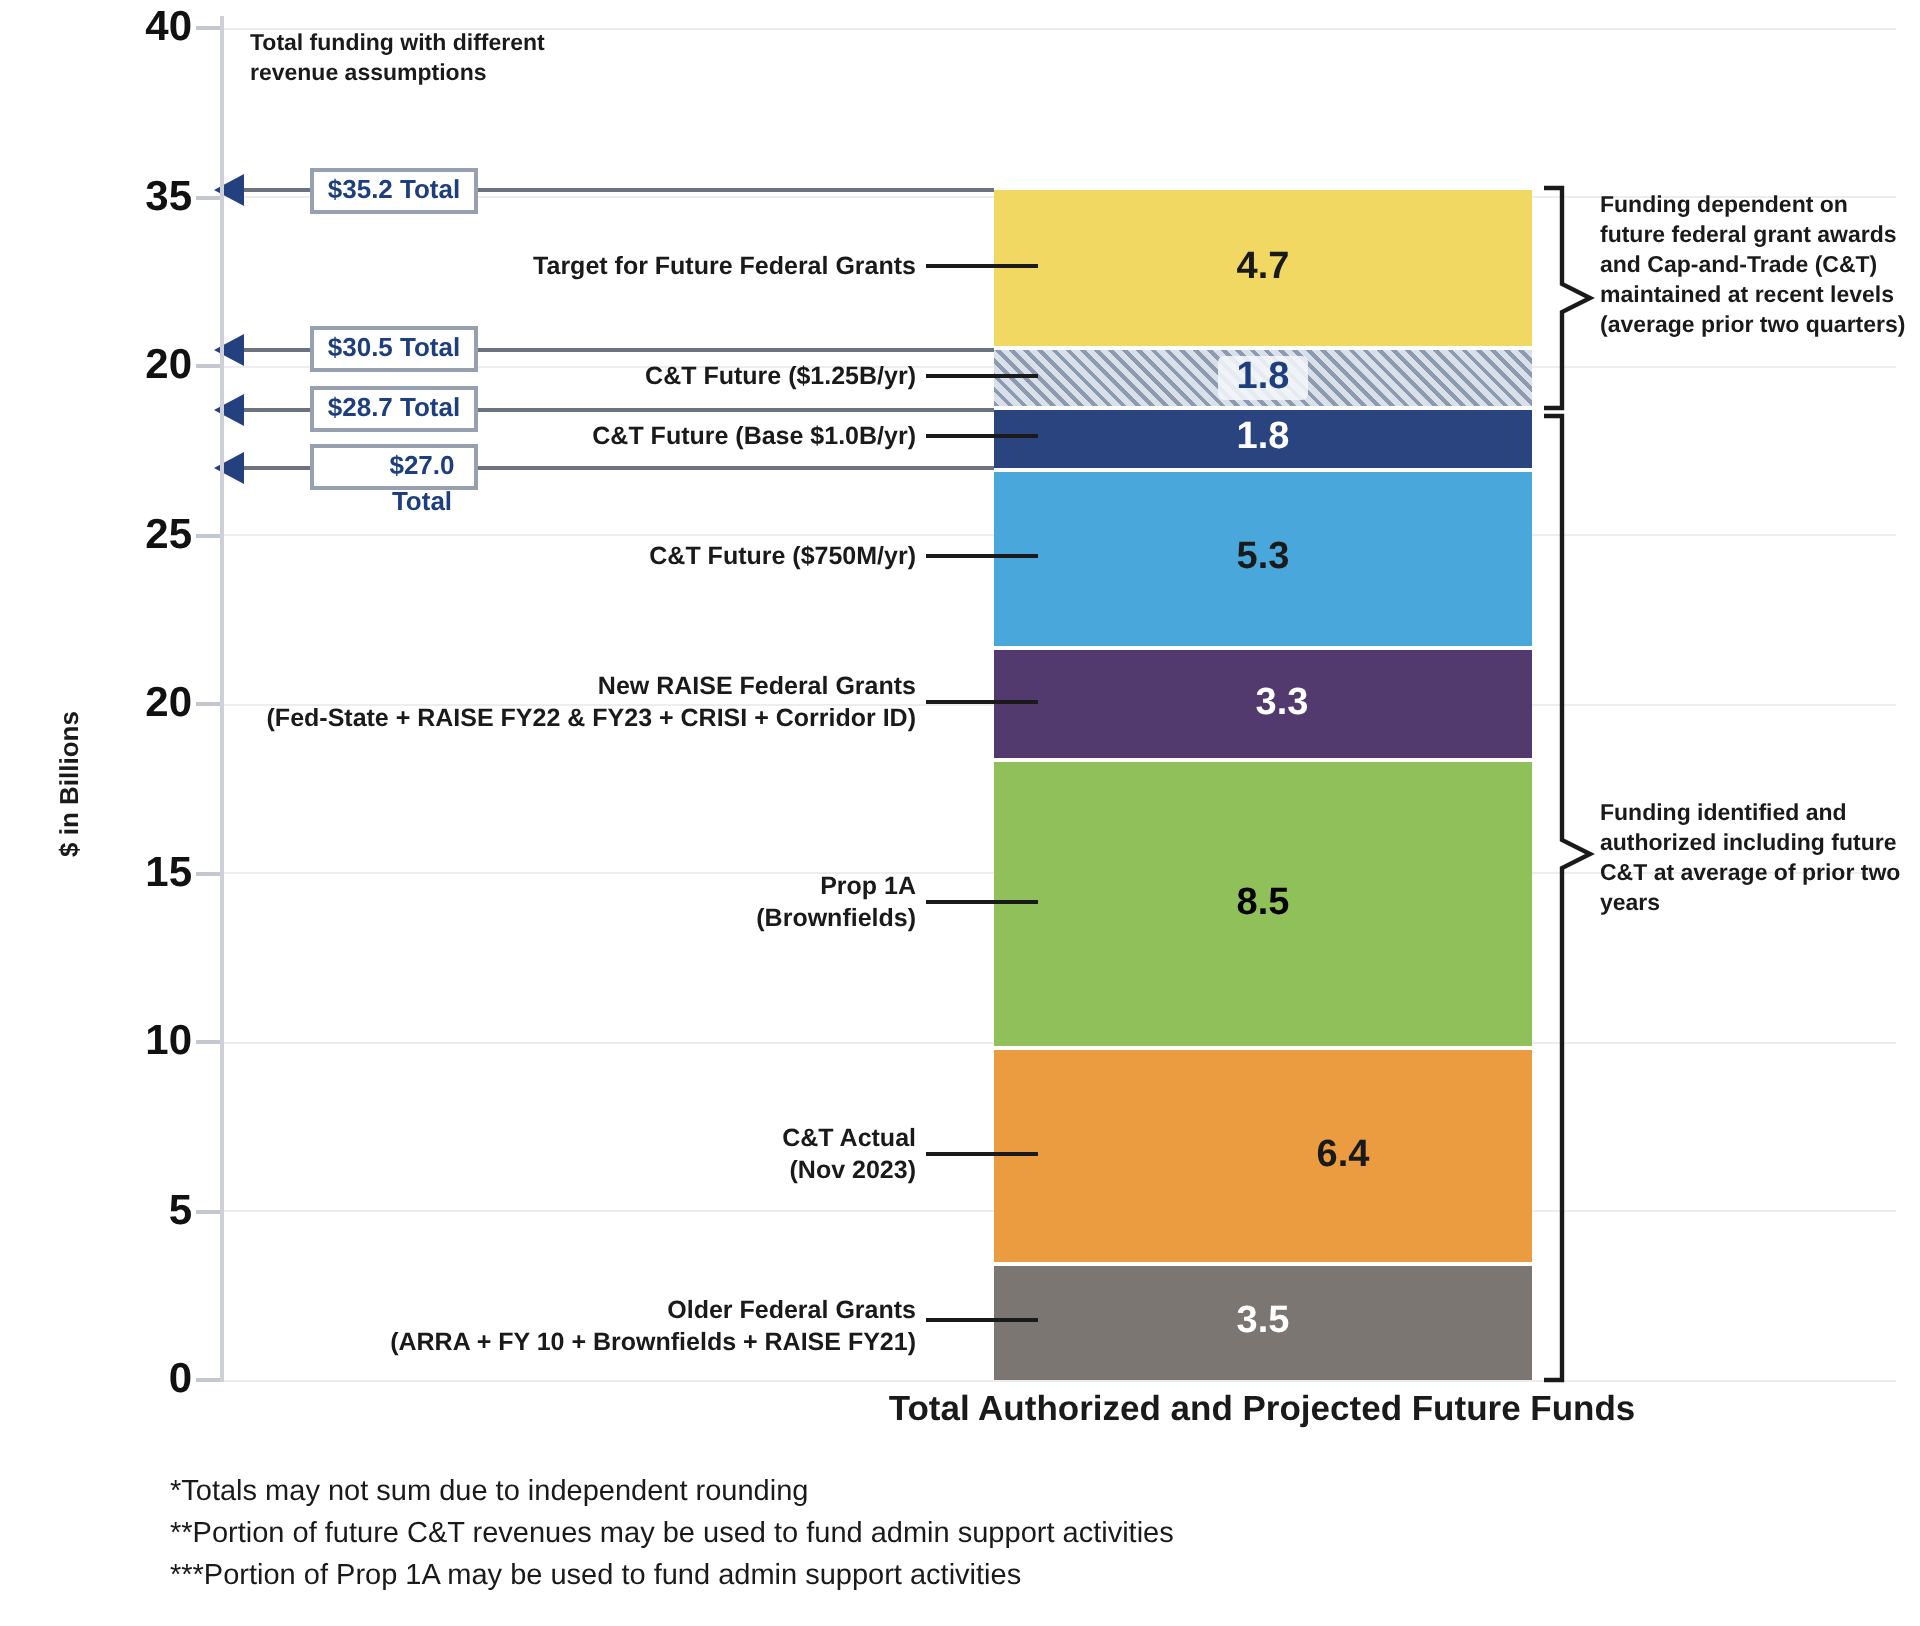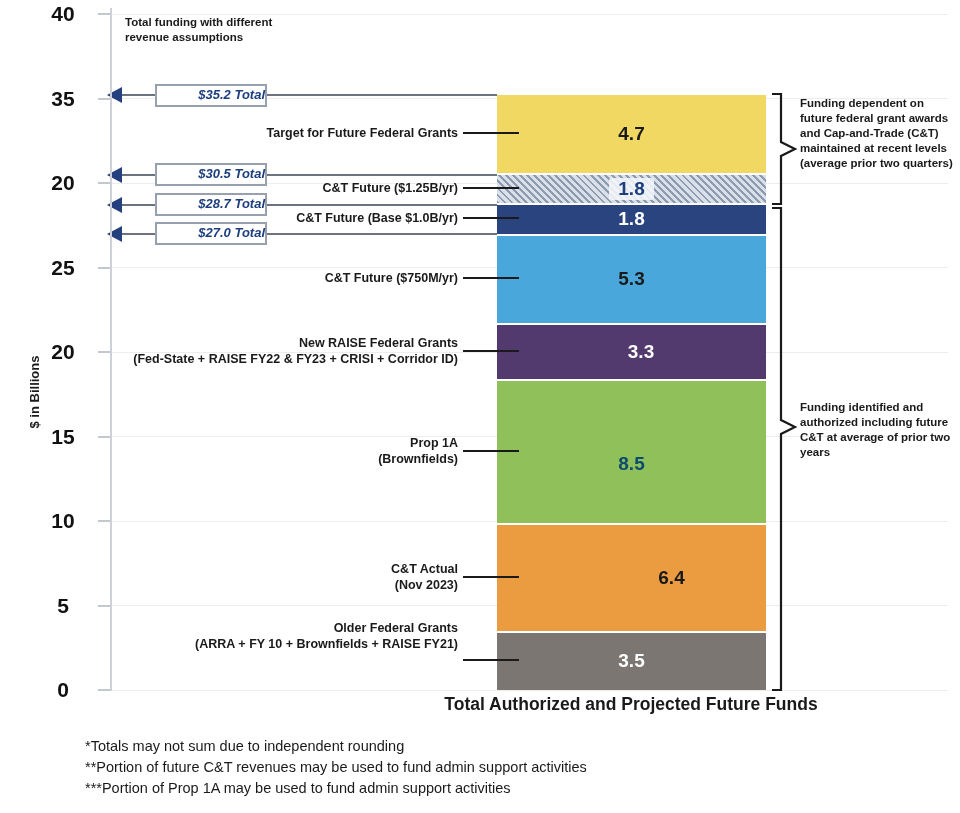--- a/index.html
+++ b/index.html
@@ -3,42 +3,42 @@
 <meta charset="utf-8">
 <style>
   html,body{margin:0;padding:0;background:#fff;}
   #chart{position:relative;width:960px;height:813px;background:#fff;
          font-family:"Liberation Sans",sans-serif;color:#1a1a1a;overflow:hidden;}
   .abs{position:absolute;}
 
   
   .grid{position:absolute;left:110px;width:838px;height:1px;background:#ededed;}
   .tickmark{position:absolute;left:98px;width:12px;height:2px;background:#c3c8cf;}
-  .ticklabel{position:absolute;left:30px;width:66px;text-align:center;
+  .ticklabel{position:absolute;left:30px;width:66px;text-align:right;
              font-size:21px;font-weight:600;line-height:26px;color:#111;}
   #axis-line{left:110px;top:8px;width:2px;height:683px;background:#cdd1d7;}
 
   
   .seg{position:absolute;left:497px;width:269px;border-top:2px solid #fff;box-sizing:border-box;}
   .segval{width:100%;height:100%;display:flex;align-items:center;justify-content:center;
           font-size:19px;font-weight:700;}
   .valpill{background:rgba(243,246,250,0.88);padding:0 9px;border-radius:3px;}
 
   
   .callout{position:absolute;right:502px;text-align:right;font-size:12.5px;font-weight:700;
            line-height:16px;white-space:nowrap;color:#1a1a1a;transform:translateY(-50%);}
   .conn{position:absolute;left:463px;width:56px;height:2px;background:#1a1a1a;}
 
   
   .tline{position:absolute;left:116px;width:381px;height:2px;background:#6b7380;}
   .tarrow{position:absolute;left:107px;width:0;height:0;border-top:8px solid transparent;
           border-bottom:8px solid transparent;border-right:15px solid #24407e;}
-  .tbox{position:absolute;left:155px;width:112px;height:23px;background:#fff;
+  .tbox{position:absolute;left:155px;width:84px;height:23px;background:#fff;
         border:2px solid #97a0ae;box-sizing:border-box;font-size:13px;font-weight:700;
-        color:#1d3f7e;text-align:right;line-height:18px;font-style:italic;}
+        color:#1d3f7e;text-align:center;line-height:18px;}
 
   
   #title-note{left:125px;top:15px;width:170px;font-size:11.5px;font-weight:700;line-height:14.5px;}
   #y-axis-label{left:-30px;top:384px;width:130px;height:16px;text-align:center;
                 font-size:13px;font-weight:700;transform:rotate(-90deg);}
   #x-axis-label{left:320px;top:694px;width:622px;text-align:center;font-size:17.5px;font-weight:700;}
   .brace-note{font-size:11.5px;font-weight:700;line-height:15px;color:#1a1a1a;}
   #brace-note-top{left:800px;top:96px;width:156px;}
   #brace-note-bottom{left:800px;top:400px;width:160px;}
   .footnote{position:absolute;left:85px;font-size:14.5px;font-weight:400;line-height:21px;}
@@ -71,35 +71,35 @@
       <div class="ticklabel" style="top: 170px;">20</div>
       <div class="grid" style="top: 98px;"></div>
       <div class="tickmark" style="top: 97.5px;"></div>
       <div class="ticklabel" style="top: 85.5px;">35</div>
       <div class="grid" style="top: 13.5px;"></div>
       <div class="tickmark" style="top: 13px;"></div>
       <div class="ticklabel" style="top: 1px;">40</div>
       <div class="seg" style="top: 630.85px; height: 59.15px; background: rgb(123, 118, 114);">
         <div class="segval" style="color: rgb(255, 255, 255);">3.5</div>
       </div>
-      <div class="callout" style="top: 636px; margin-left: 44px;">
+      <div class="callout" style="top: 663px; margin-left: 44px;">
         <div class="">Older Federal Grants</div>
         <div class="">(ARRA + FY 10 + Brownfields + RAISE FY21)</div>
       </div>
       <div class="conn" style="top: 659.425px;"></div>
       <div class="seg" style="top: 522.69px; height: 108.16px; background: rgb(235, 156, 64);">
         <div class="segval" style="color: rgb(26, 26, 26); margin-left: 40px;">6.4</div>
       </div>
       <div class="callout" style="top: 576.77px;">
         <div class="">C&amp;T Actual</div>
         <div class="">(Nov 2023)</div>
       </div>
       <div class="conn" style="top: 575.77px;"></div>
       <div class="seg" style="top: 379.04px; height: 143.65px; background: rgb(143, 192, 90);">
-        <div class="segval" style="color: #0c4a6e; margin-top: 12px;">8.5</div>
+        <div class="segval" style="color: #000000;">8.5</div>
       </div>
       <div class="callout" style="top: 450.865px;">
         <div class="">Prop 1A</div>
         <div class="">(Brownfields)</div>
       </div>
       <div class="conn" style="top: 449.865px;"></div>
       <div class="seg" style="top: 323.27px; height: 55.77px; background: rgb(83, 58, 110); padding-left: 19px;">
         <div class="segval" style="color: rgb(255, 255, 255);">3.3</div>
       </div>
       <div class="callout" style="top: 351.155px;">

